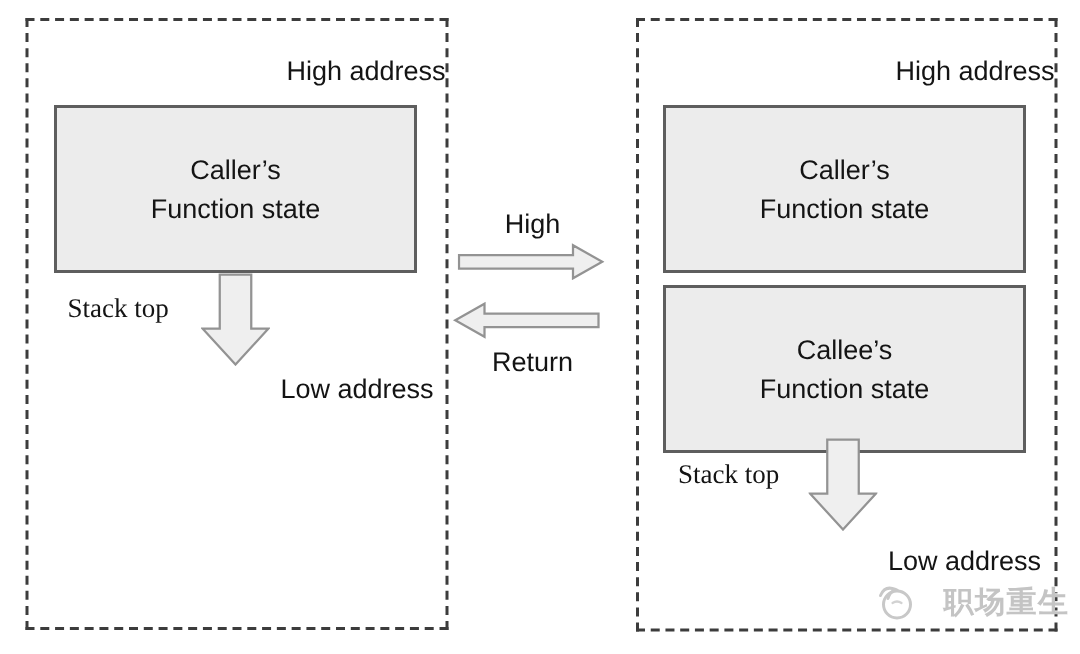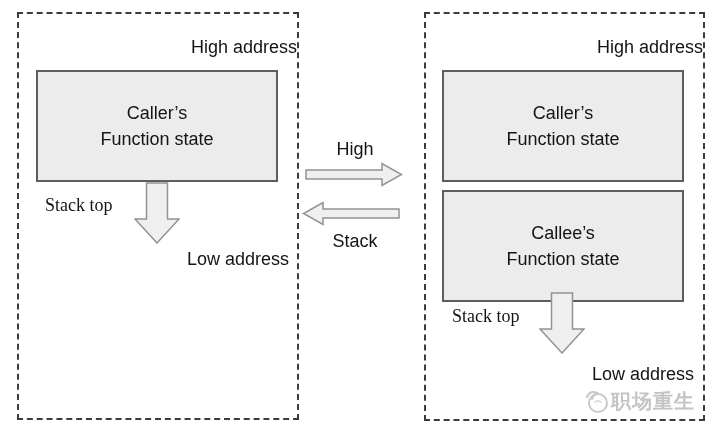--- a/index.html
+++ b/index.html
@@ -38,21 +38,21 @@
                font-size:18px; line-height:22px; }
   .call-label   { left:305px; top:138px; }
   .return-label { left:305px; top:230px; }
   .h-arrow { position:absolute; }
   .call-arrow   { left:305px; top:162px; }
   .return-arrow { left:300px; top:201px; }
 
   .arrow-shape { fill:#efefef; stroke:#939393; stroke-width:1.5; stroke-linejoin:miter; }
 
   .watermark { position:absolute; left:583px; top:388px; display:flex;
-               align-items:center; gap:0; z-index:5; }
+               align-items:center; gap:18px; z-index:5; }
   .watermark-text { font-size:20px; font-weight:bold; letter-spacing:1px;
                     color:#c4c4c4; text-shadow:-1px -1px 0 rgba(255,255,255,0.9); }
 </style>
 </head>
 <body>
 
 <div class="stage">
 
   <section class="panel panel-left">
     <div class="addr-label high-addr">High address</div>
@@ -74,21 +74,21 @@
   <div class="mid-label call-label">High</div>
 
   <svg class="h-arrow call-arrow" width="98" height="25" viewBox="0 0 98 25">
     <polygon class="arrow-shape" points="1,8 77,8 77,1.5 96.5,12.5 77,23.5 77,17 1,17"></polygon>
   </svg>
 
   <svg class="h-arrow return-arrow" width="100" height="25" viewBox="0 0 100 25">
     <polygon class="arrow-shape" points="99,8 23,8 23,1.5 3.5,12.5 23,23.5 23,17 99,17"></polygon>
   </svg>
 
-  <div class="mid-label return-label">Stack</div>
+  <div class="mid-label return-label">Return</div>
 
   <section class="panel panel-right">
     <div class="addr-label high-addr">High address</div>
 
     <div class="frame-box caller-right">
       <span>Caller’s</span>
       <span>Function state</span>
     </div>
 
     <div class="frame-box callee-right">

